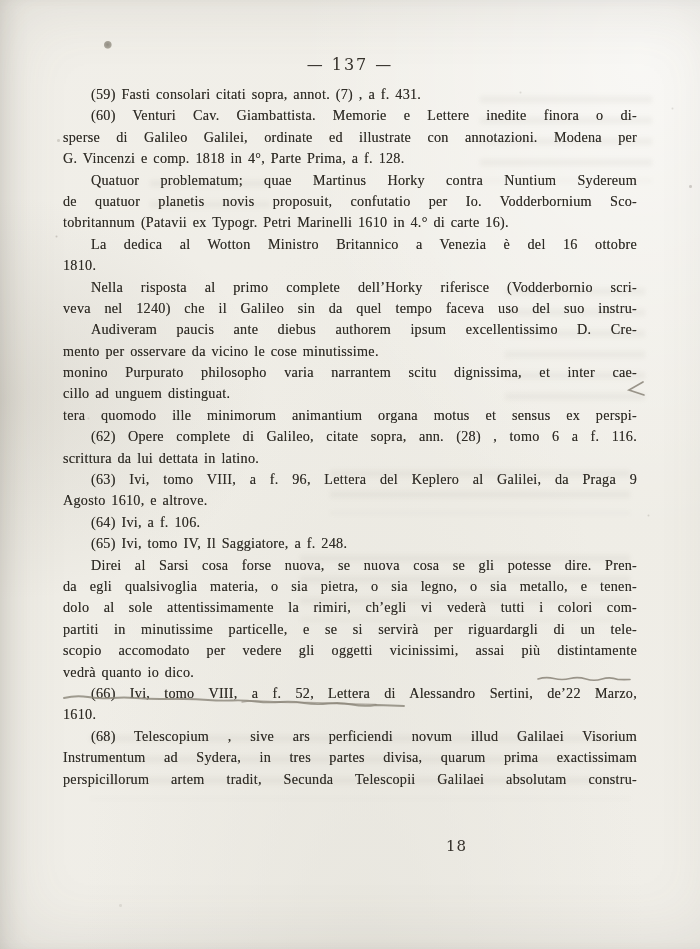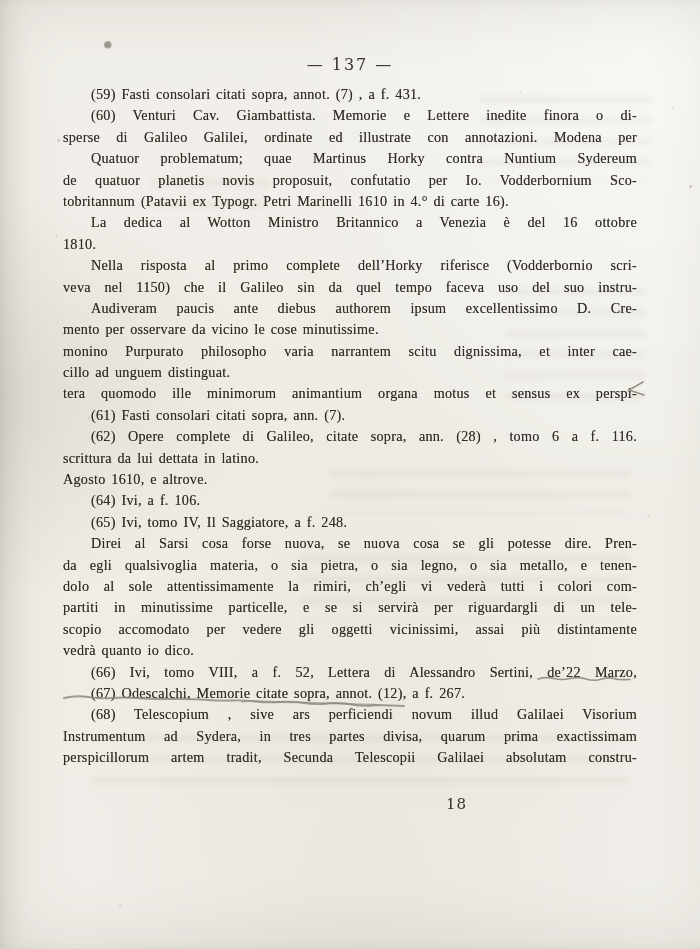--- a/index.html
+++ b/index.html
@@ -24,21 +24,21 @@
   }
   .textblock{
     position:absolute;left:63px;top:84px;width:574px;
     font-size:14.2px;line-height:21.4px;letter-spacing:0.25px;word-spacing:2px;
     text-shadow:0 0 0.5px rgba(44,40,33,0.55);
   }
   .line{height:21.4px;white-space:nowrap;font-family:Liberation Serif, serif;}
   .line.j{white-space:normal;text-align:justify;text-align-last:justify;}
   .line.ind{text-indent:28px;}
   .signature{
-    position:absolute;top:795px;left:446px;
+    position:absolute;top:837px;left:446px;
     font-size:15px;letter-spacing:1px;color:#34302a;
   }
   
   .pencil{position:absolute;pointer-events:none;}
   .pencil path{fill:none;stroke:#8a8478;stroke-linecap:round;}
   .margin-mark{position:absolute;top:378px;left:624px;width:24px;height:24px;}
   
   .speck{
     position:absolute;top:41px;left:104px;width:8px;height:8px;border-radius:50%;
     background:radial-gradient(circle at 45% 45%, #827d72 0%, #9b968a 55%, rgba(155,150,138,0) 75%);
@@ -81,46 +81,47 @@
   <div class="ghost g4"></div>
   <div class="ghost g5"></div>
   <div class="ghost g6"></div>
 
   <div class="header">— 137 —</div>
 
   <div class="textblock">
     <div class="line ind">(59) Fasti consolari citati sopra, annot. (7) , a f. 431.</div>
     <div class="line ind j">(60) Venturi Cav. Giambattista. Memorie e Lettere inedite finora o di-</div>
     <div class="line j">sperse di Galileo Galilei, ordinate ed illustrate con annotazioni. Modena per</div>
+    <div class="line">G. Vincenzi e comp. 1818 in 4°, Parte Prima, a f. 128.</div>
     <div class="line ind j">Quatuor problematum; quae Martinus Horky contra Nuntium Sydereum</div>
     <div class="line j">de quatuor planetis novis proposuit, confutatio per Io. Vodderbornium Sco-</div>
     <div class="line">tobritannum (Patavii ex Typogr. Petri Marinelli 1610 in 4.° di carte 16).</div>
     <div class="line ind j">La dedica al Wotton Ministro Britannico a Venezia è del 16 ottobre</div>
     <div class="line">1810.</div>
     <div class="line ind j">Nella risposta al primo complete dell’Horky riferisce (Vodderbornio scri-</div>
-    <div class="line j">veva nel 1150) che il Galileo sin da quel tempo faceva uso del suo instru-</div>
+    <div class="line j">veva nel 1240) che il Galileo sin da quel tempo faceva uso del suo instru-</div>
     <div class="line ind j">Audiveram paucis ante diebus authorem ipsum excellentissimo D. Cre-</div>
     <div class="line">mento per osservare da vicino le cose minutissime.</div>
     <div class="line j">monino Purpurato philosopho varia narrantem scitu dignissima, et inter cae-</div>
     <div class="line">cillo ad unguem distinguat.</div>
     <div class="line j">tera quomodo ille minimorum animantium organa motus et sensus ex perspi-</div>
-    <div class="line ind">(61) Fasti consolari citati sopra, ann. (7).</div>
     <div class="line ind j">(62) Opere complete di Galileo, citate sopra, ann. (28) , tomo 6 a f. 116.</div>
     <div class="line">scrittura da lui dettata in latino.</div>
+    <div class="line ind j">(63) Ivi, tomo VIII, a f. 96, Lettera del Keplero al Galilei, da Praga 9</div>
     <div class="line">Agosto 1610, e altrove.</div>
     <div class="line ind">(64) Ivi, a f. 106.</div>
     <div class="line ind">(65) Ivi, tomo IV, Il Saggiatore, a f. 248.</div>
     <div class="line ind j">Direi al Sarsi cosa forse nuova, se nuova cosa se gli potesse dire. Pren-</div>
     <div class="line j">da egli qualsivoglia materia, o sia pietra, o sia legno, o sia metallo, e tenen-</div>
     <div class="line j">dolo al sole attentissimamente la rimiri, ch’egli vi vederà tutti i colori com-</div>
     <div class="line j">partiti in minutissime particelle, e se si servirà per riguardargli di un tele-</div>
     <div class="line j">scopio accomodato per vedere gli oggetti vicinissimi, assai più distintamente</div>
     <div class="line">vedrà quanto io dico.</div>
     <div class="line ind j">(66) Ivi, tomo VIII, a f. 52, Lettera di Alessandro Sertini, de’22 Marzo,</div>
-    <div class="line ind">(67) Odescalchi, Memorie citate sopra, annot. (12), a f. 267.</div>
+    <div class="line">1610.</div>
     <div class="line ind j">(68) Telescopium , sive ars perficiendi novum illud Galilaei Visorium</div>
     <div class="line j">Instrumentum ad Sydera, in tres partes divisa, quarum prima exactissimam</div>
     <div class="line j">perspicillorum artem tradit, Secunda Telescopii Galilaei absolutam constru-</div>
   </div>
 
   <svg class="pencil" style="left:536px;top:674px;" width="96" height="10" viewBox="0 0 96 10">
     <path d="M2,5 q8,-2.5 16,-0.5 t16,0 t16,0.5 t16,0 t16,0.5 q6,0.3 12,0" stroke-width="1.6" opacity="0.85"></path>
   </svg>
 
   <svg class="pencil" style="left:62px;top:693px;" width="344" height="14" viewBox="0 0 344 14">

